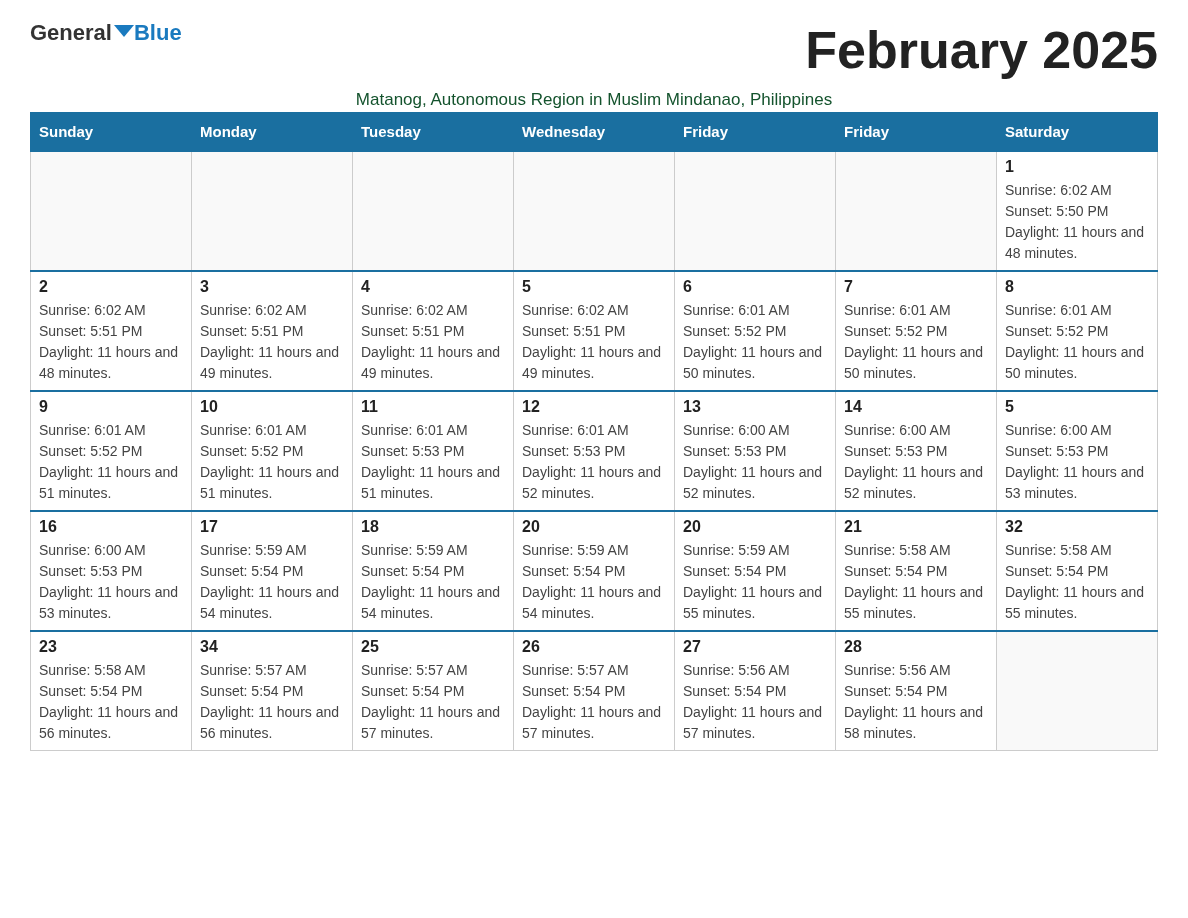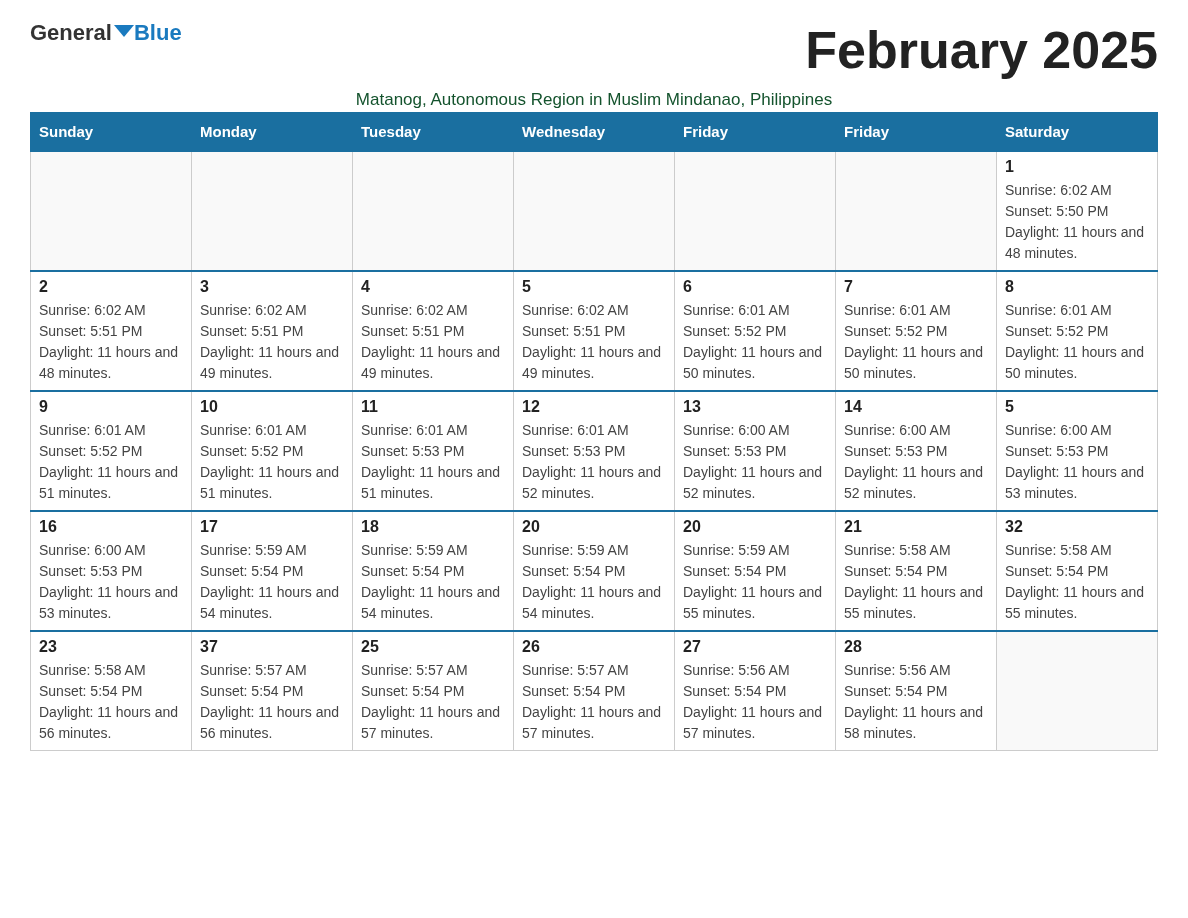--- a/index.html
+++ b/index.html
@@ -228,21 +228,21 @@
           <div class="day-number">32</div>
           <div class="day-info">Sunrise: 5:58 AM<br>Sunset: 5:54 PM<br>Daylight: 11 hours and 55 minutes.</div>
         </td>
       </tr>
       <tr class="week-row">
         <td>
           <div class="day-number">23</div>
           <div class="day-info">Sunrise: 5:58 AM<br>Sunset: 5:54 PM<br>Daylight: 11 hours and 56 minutes.</div>
         </td>
         <td>
-          <div class="day-number">37</div>
+          <div class="day-number">34</div>
           <div class="day-info">Sunrise: 5:57 AM<br>Sunset: 5:54 PM<br>Daylight: 11 hours and 56 minutes.</div>
         </td>
         <td>
           <div class="day-number">25</div>
           <div class="day-info">Sunrise: 5:57 AM<br>Sunset: 5:54 PM<br>Daylight: 11 hours and 57 minutes.</div>
         </td>
         <td>
           <div class="day-number">26</div>
           <div class="day-info">Sunrise: 5:57 AM<br>Sunset: 5:54 PM<br>Daylight: 11 hours and 57 minutes.</div>
         </td>

